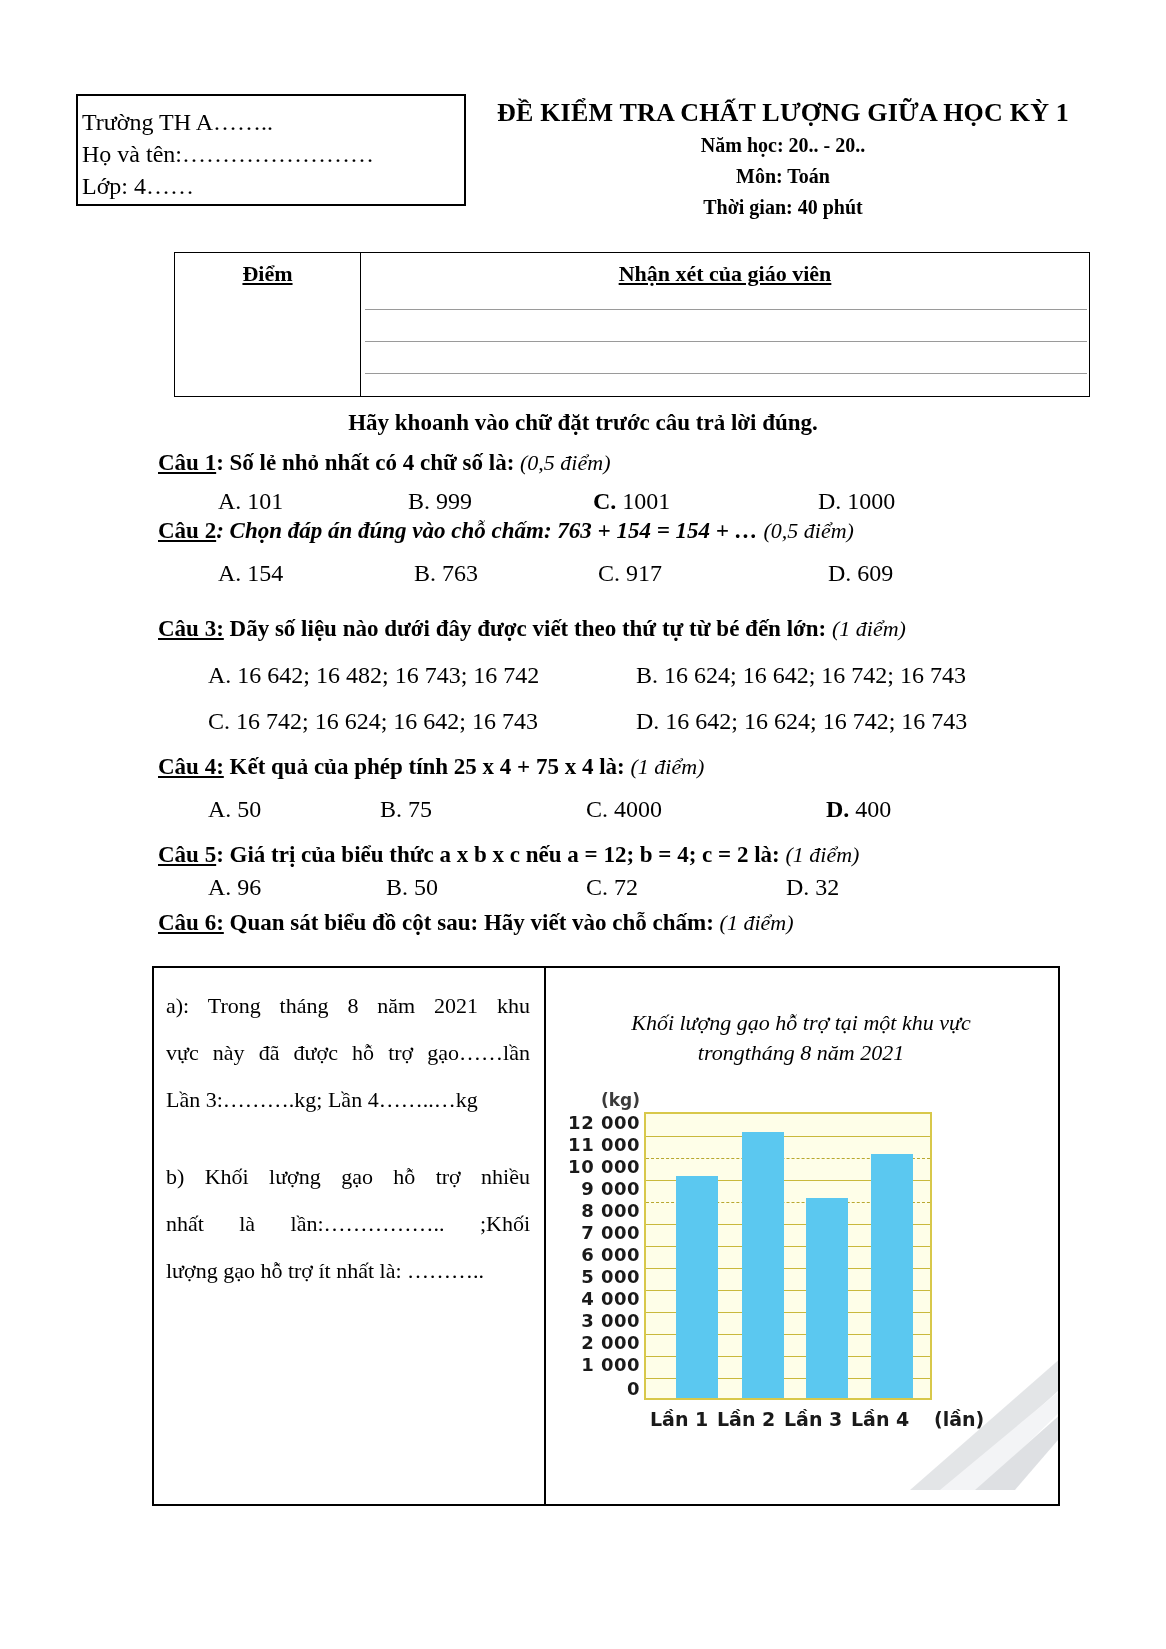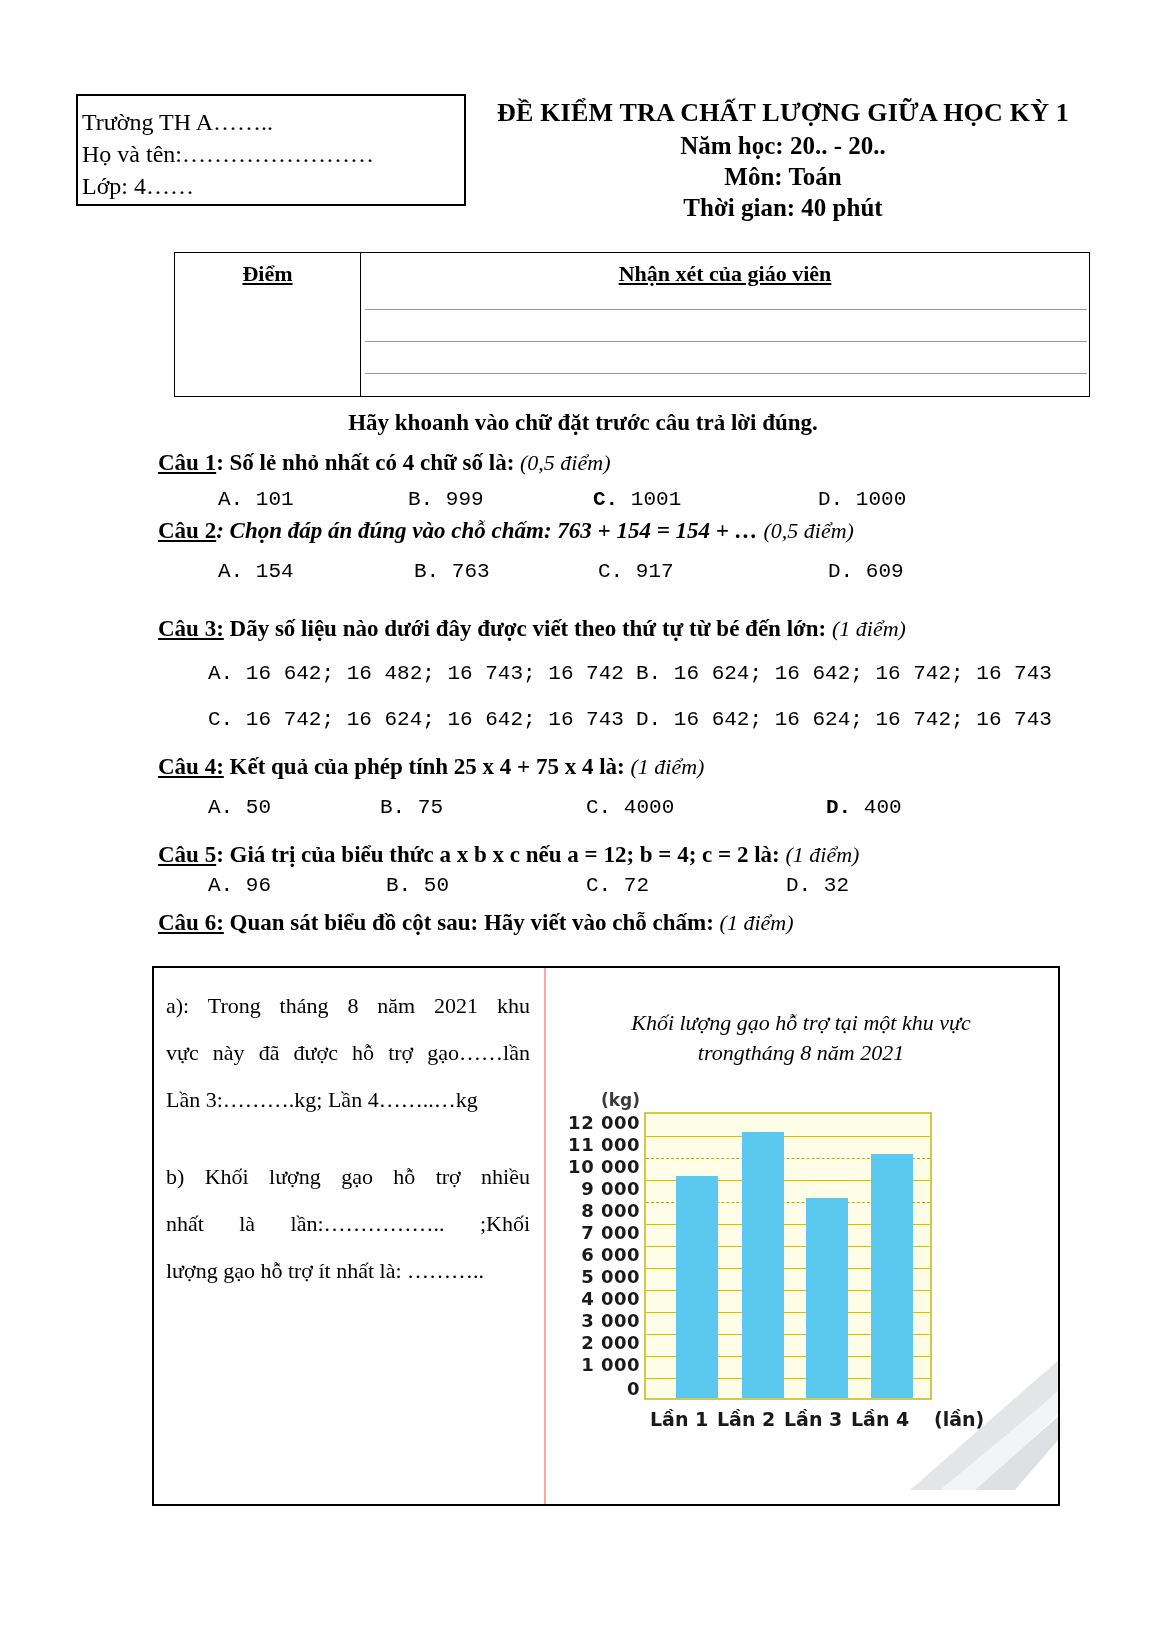--- a/index.html
+++ b/index.html
@@ -52,21 +52,21 @@
     width: 614px;
     text-align: center;
   }
   .exam-title {
     font-size: 26px;
     font-weight: bold;
     line-height: 34px;
     letter-spacing: 0.2px;
   }
   .exam-sub {
-    font-size: 25px;
+    font-size: 20px;
     font-weight: bold;
     line-height: 31px;
   }
 
   
   .score-table {
     position: absolute;
     left: 174px;
     top: 252px;
     width: 916px;
@@ -127,22 +127,21 @@
     font-weight: bold;
     text-decoration: underline;
   }
   .q-stem { font-weight: bold; }
   .q-stem-italic { font-weight: bold; font-style: italic; }
   .q-points { font-style: italic; font-weight: normal; font-size: 22px; }
 
   .opts {
     position: relative;
     height: 34px;
-    font-size: 21px;
-    font-family: Liberation Mono, monospace;
+    font-size: 24px;
   }
   .opt {
     position: absolute;
     white-space: nowrap;
   }
   .opt b { font-weight: bold; }
 
   
   .q6-box {
     position: absolute;
@@ -151,21 +150,21 @@
     width: 908px;
     height: 540px;
     border: 2px solid #000;
     box-sizing: border-box;
   }
   .q6-left {
     position: absolute;
     left: 0; top: 0;
     width: 392px;
     height: 100%;
-    border-right: 2px solid #fca5a5;
+    border-right: 2px solid #000000;
     box-sizing: border-box;
     padding: 14px 14px 0 12px;
   }
   .q6-text {
     font-size: 22px;
     line-height: 47px;
     text-align: justify;
     text-align-last: justify;
   }
   .q6-text.no-justify { text-align-last: left; }

